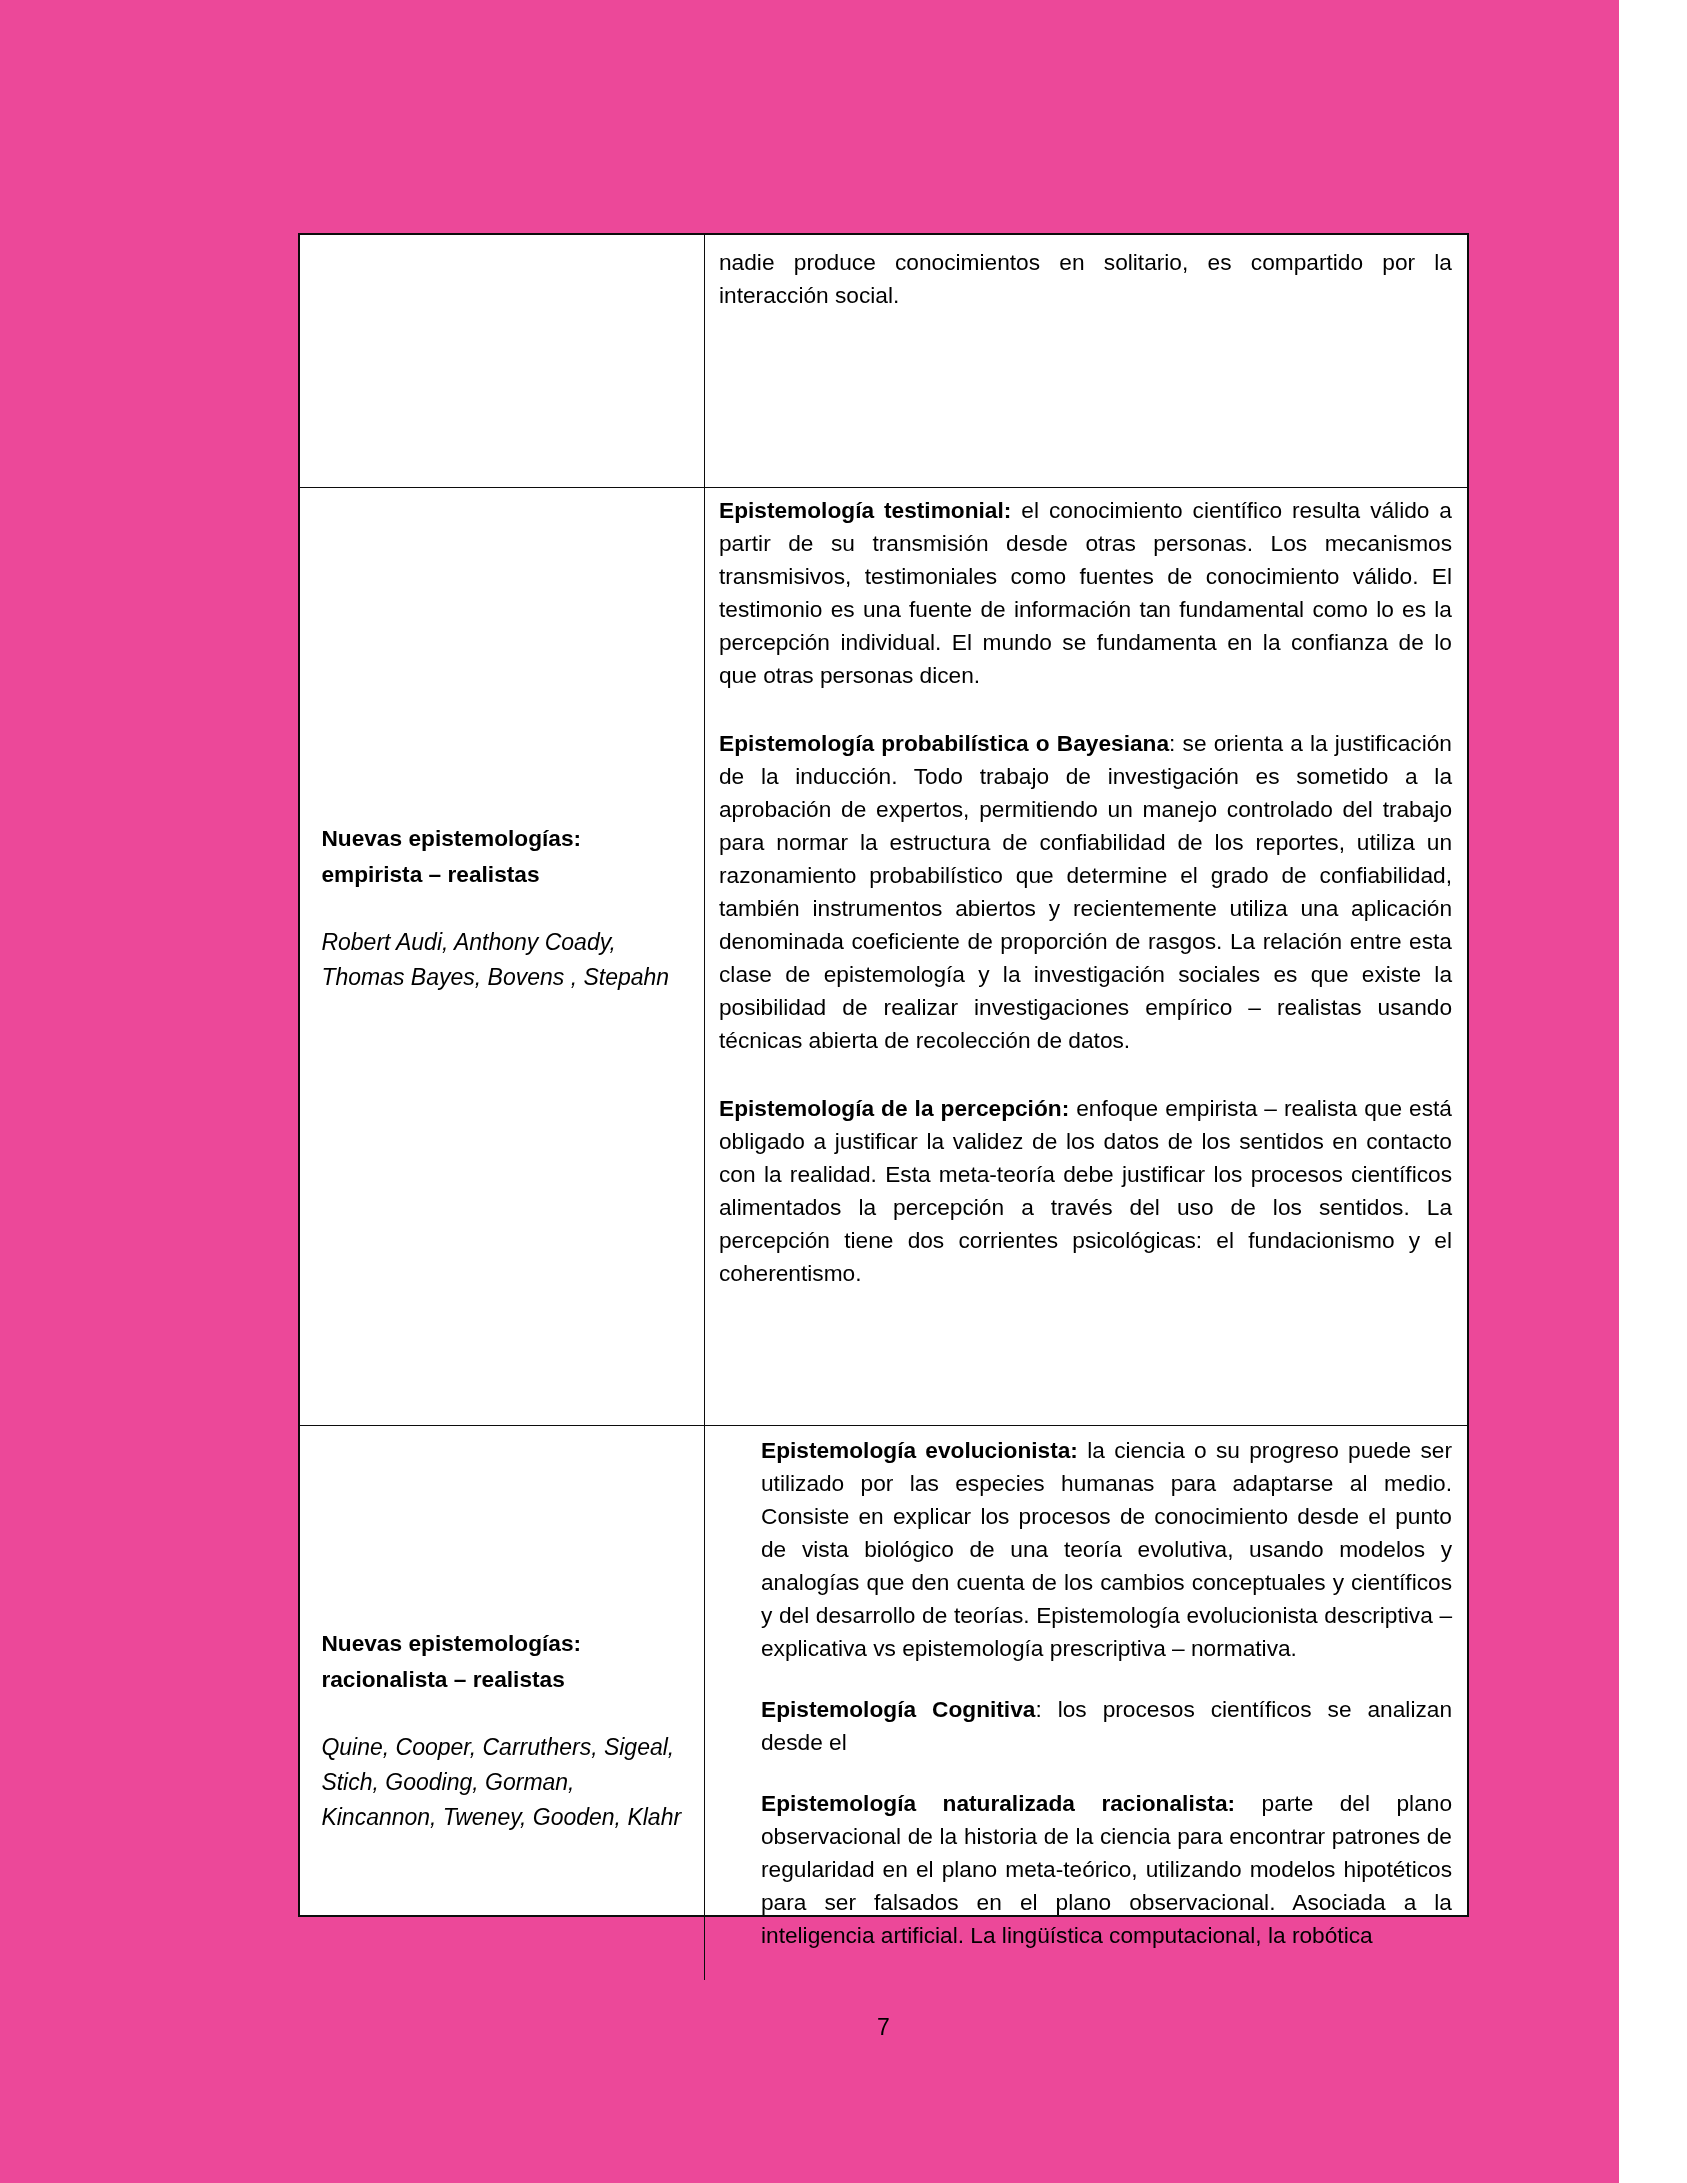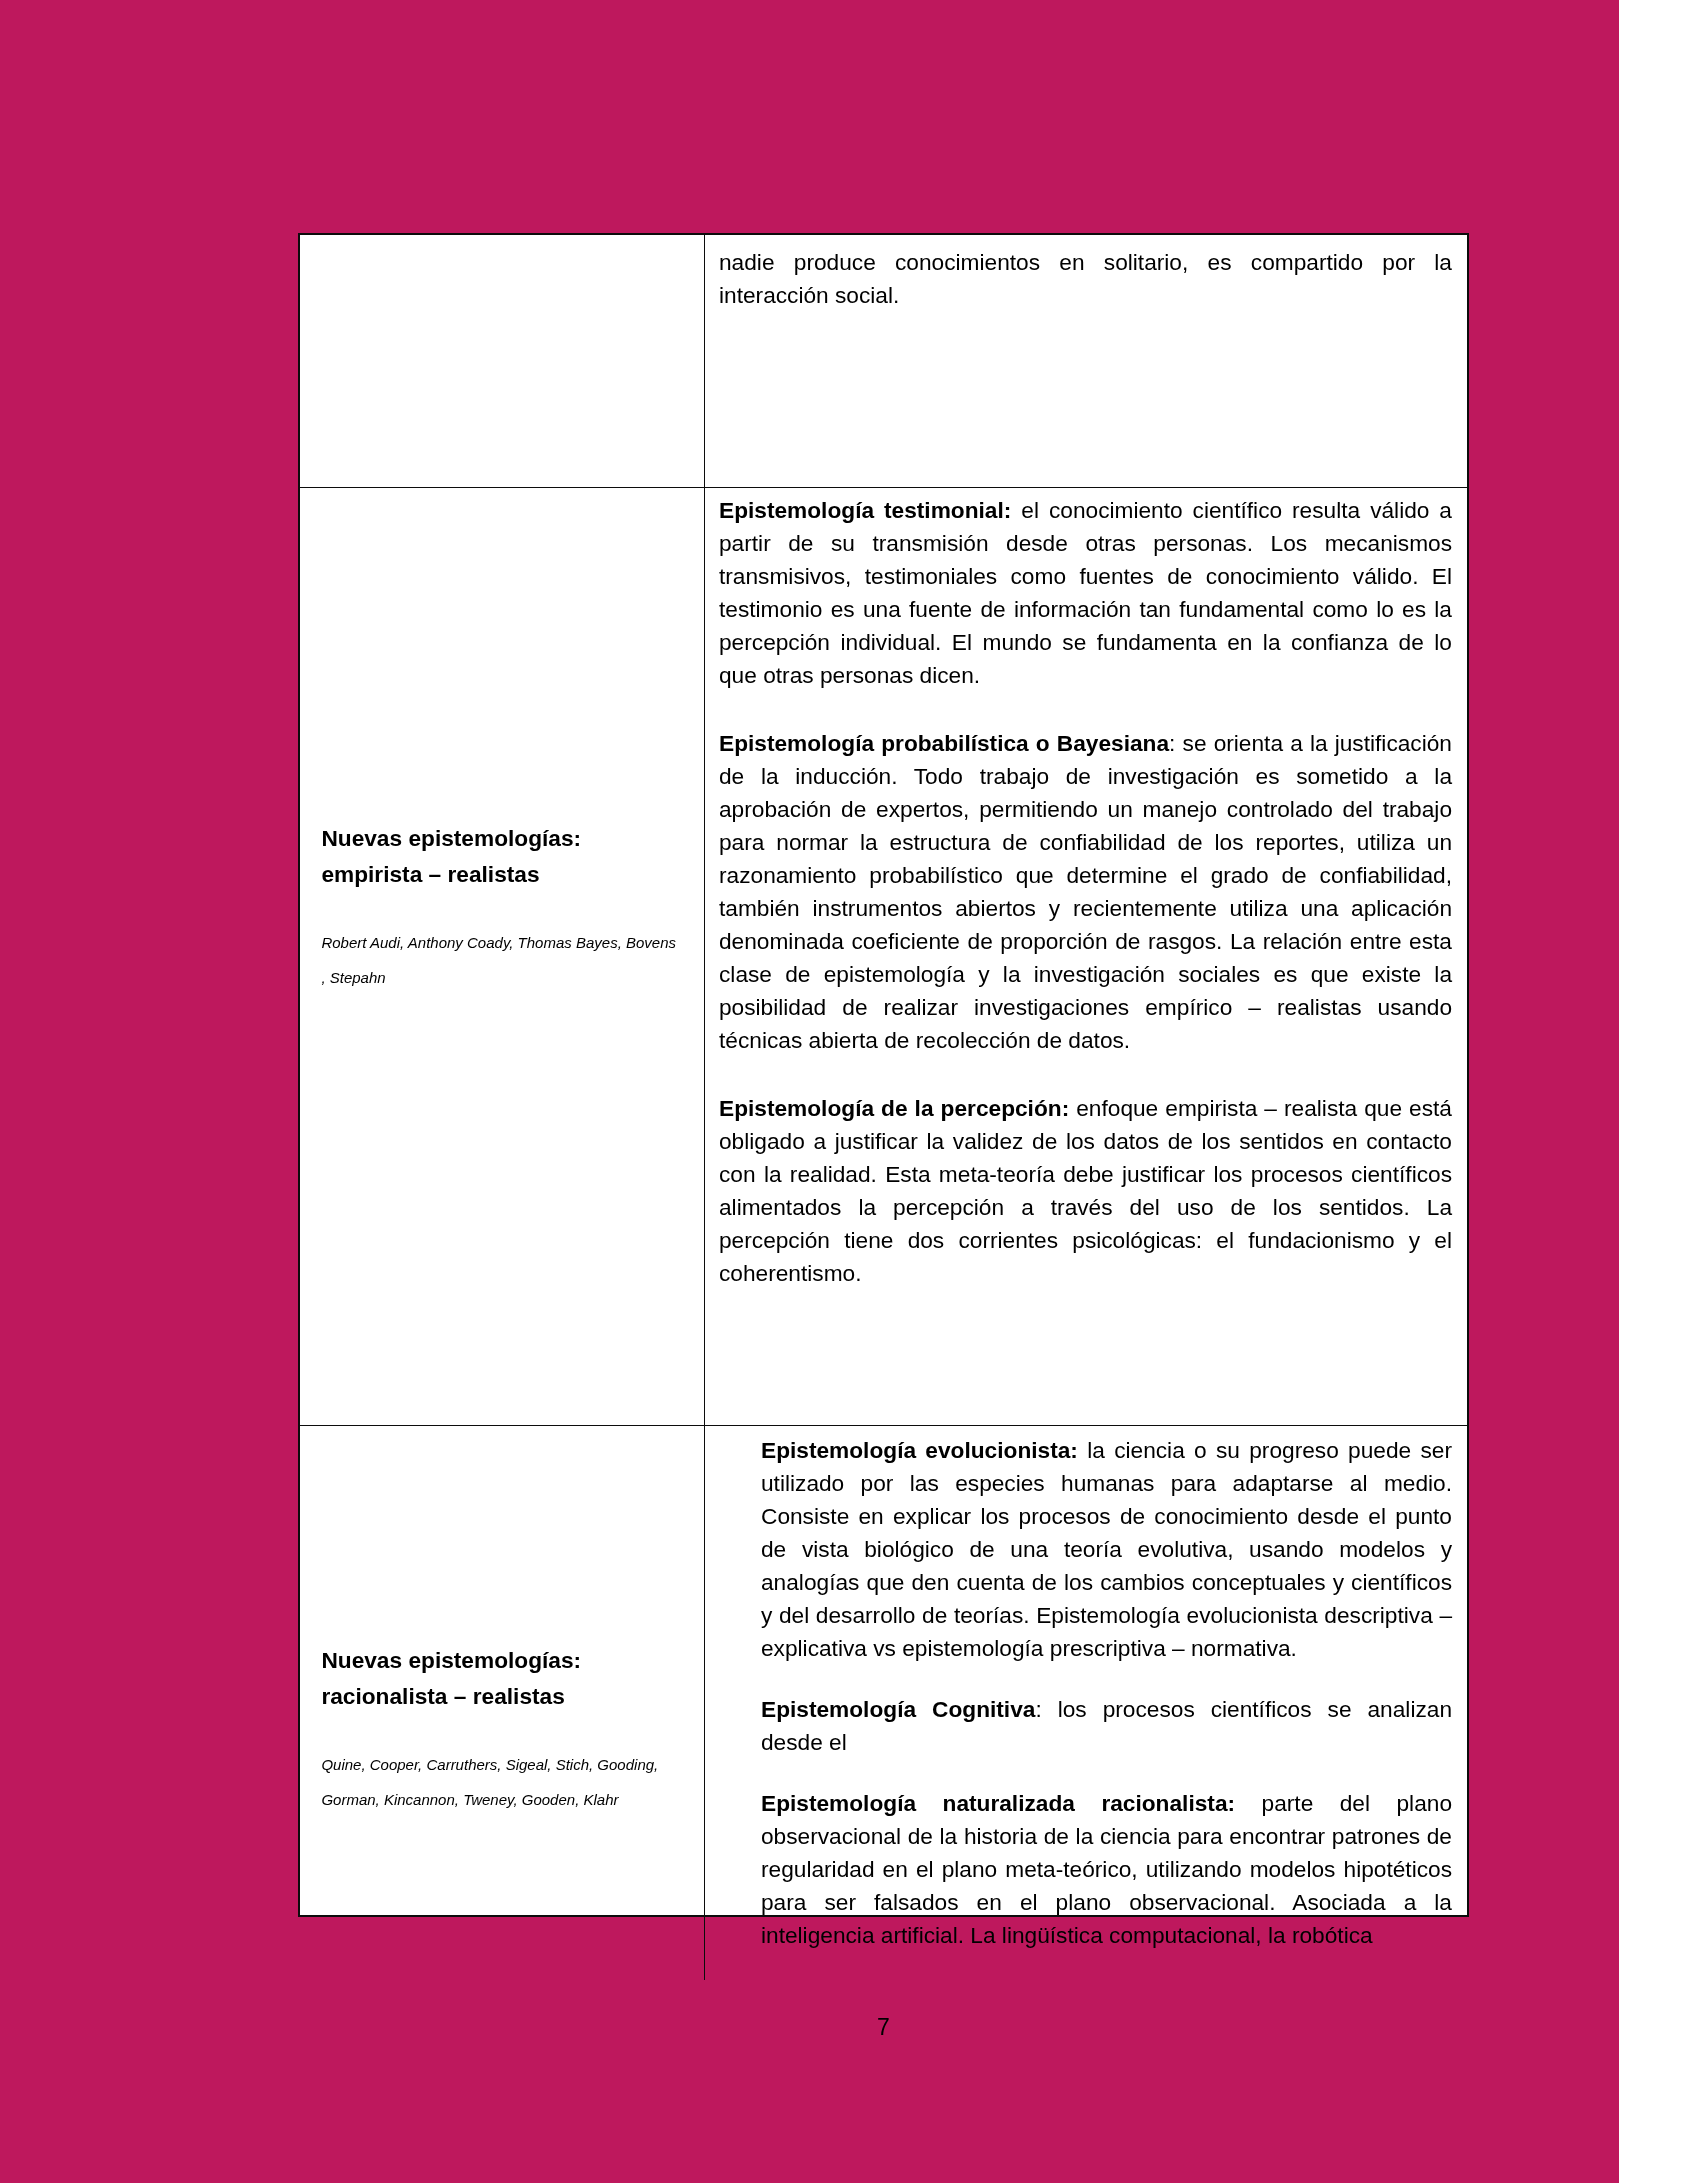--- a/index.html
+++ b/index.html
@@ -4,21 +4,21 @@
 <style>
   html, body {
     margin: 0;
     padding: 0;
     background: #ffffff;
   }
   .page {
     position: relative;
     width: 1619px;
     height: 2183px;
-    background: #be185d;
+    background: #ec4899;
     font-family: "Liberation Sans", sans-serif;
     color: #000000;
     overflow: hidden;
   }
   .doc-table {
     position: absolute;
     left: 298px;
     top: 233px;
     width: 1171px;
     height: 1684px;
@@ -56,21 +56,21 @@
   .r2 .cell-left { padding-bottom: 99px; }
   .r3 .cell-left { padding-top: 53px; }
 
   .topic-title {
     font-weight: bold;
     font-size: 22.7px;
     line-height: 36px;
   }
   .topic-authors {
     font-style: italic;
-    font-size: 15px;
+    font-size: 23px;
     line-height: 35px;
     margin-top: 33px;
   }
 
   .cell-right {
     flex: 1 1 auto;
     padding: 10.7px 15px 0 14px;
     font-size: 22.7px;
     line-height: 33px;
     text-align: justify;

